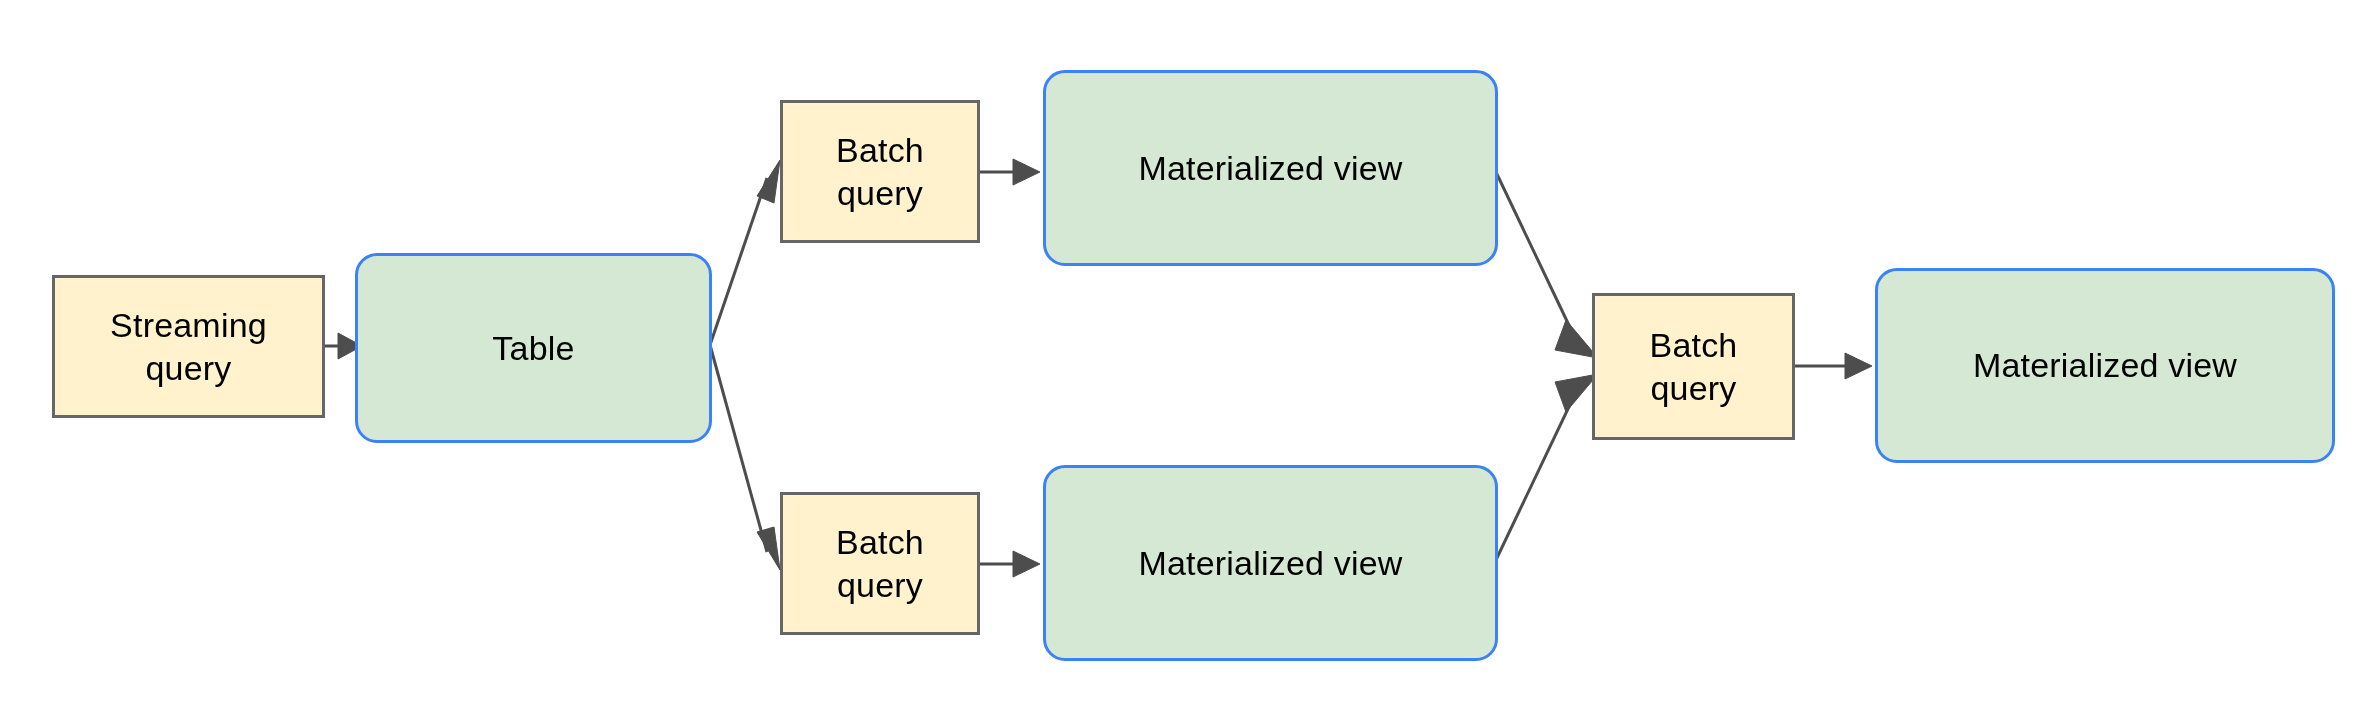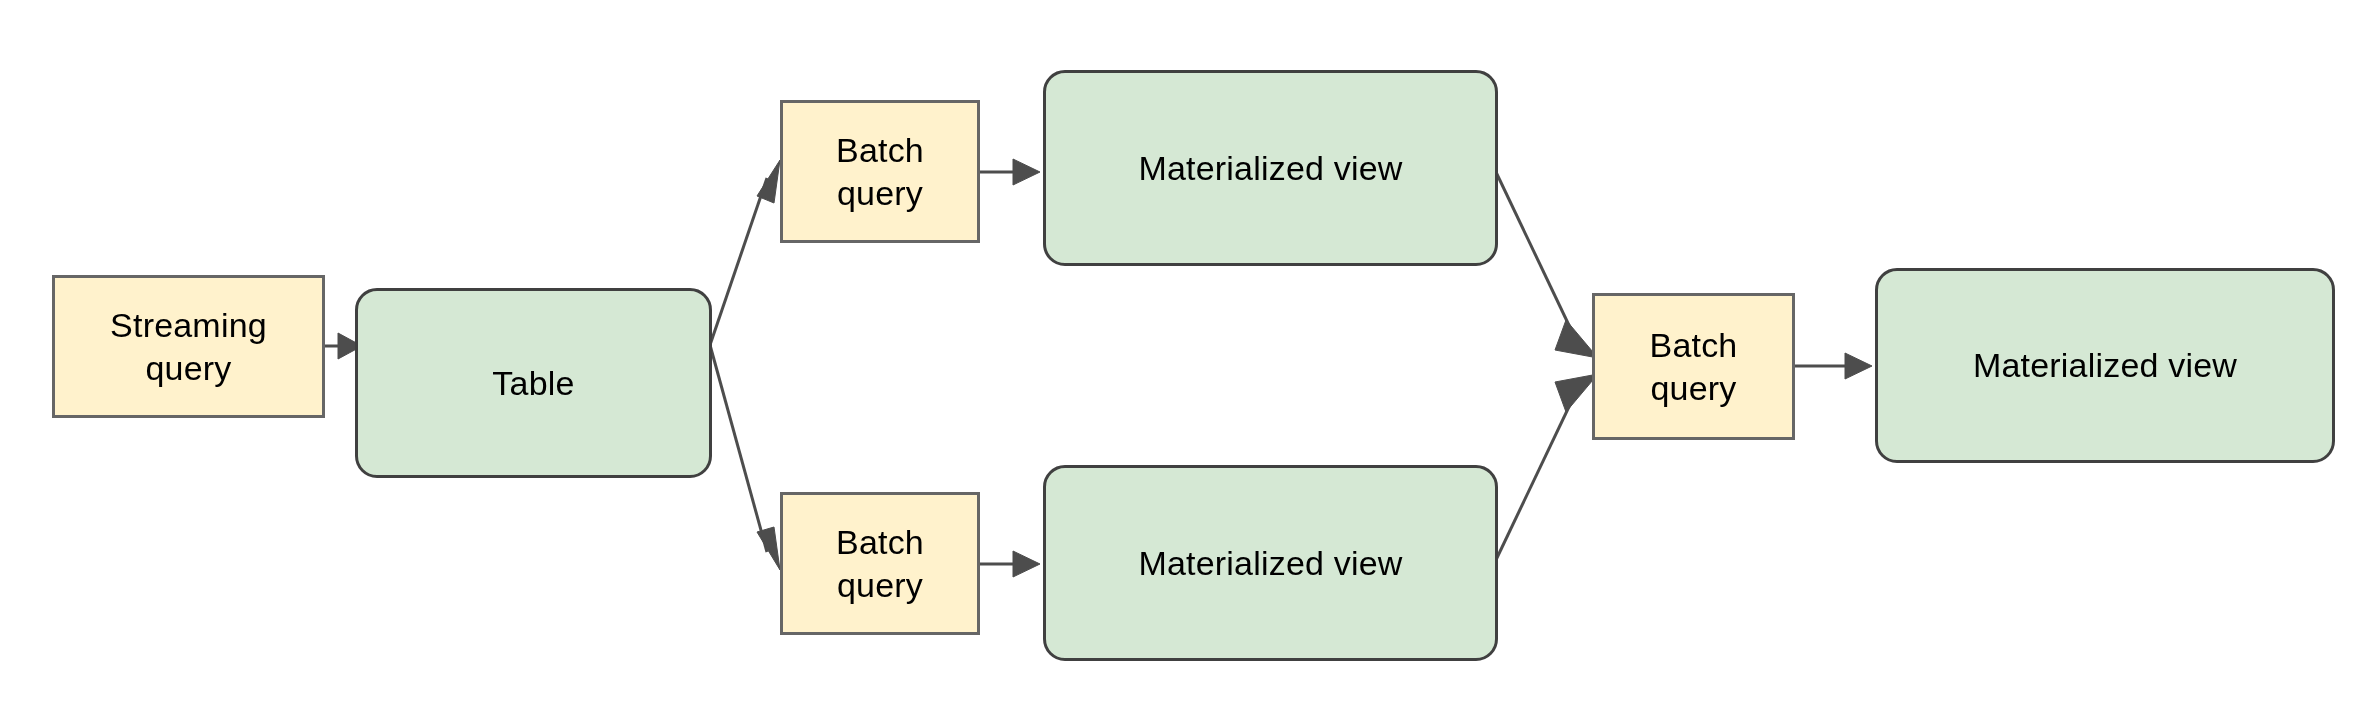--- a/index.html
+++ b/index.html
@@ -29,21 +29,21 @@
     white-space: pre-line;
     z-index: 3;
   }
   .node.process {
     background: #fff2cc;
     border: 3px solid #666666;
     border-radius: 0;
   }
   .node.store {
     background: #d5e8d4;
-    border: 3px solid #404040;
+    border: 3px solid #3b82f6;
     border-radius: 22px;
   }
   .node .label {
     display: block;
     width: 100%;
     padding: 0 6px;
     text-align: center;
   }
   svg.edges {
     position: absolute;
@@ -113,21 +113,21 @@
       <path class="edge-line" d="M 1795 366 L 1845 366"></path>
       <polygon class="edge-head" points="1845,353 1872,366 1845,379"></polygon>
     </g>
   </svg>
 
   <div class="node process" style="left:32px; top:275px; width:273px; height:143px;margin-left:20px;">
     <span class="label">Streaming
 query</span>
   </div>
 
-  <div class="node store" style="left:355px; top:253px; width:357px; height:190px;margin-top:35px;">
+  <div class="node store" style="left:355px; top:253px; width:357px; height:190px;">
     <span class="label">Table</span>
   </div>
 
   <div class="node process" style="left:780px; top:100px; width:200px; height:143px;">
     <span class="label">Batch
 query</span>
   </div>
 
   <div class="node store" style="left:1043px; top:70px; width:455px; height:196px;">
     <span class="label">Materialized view</span>

